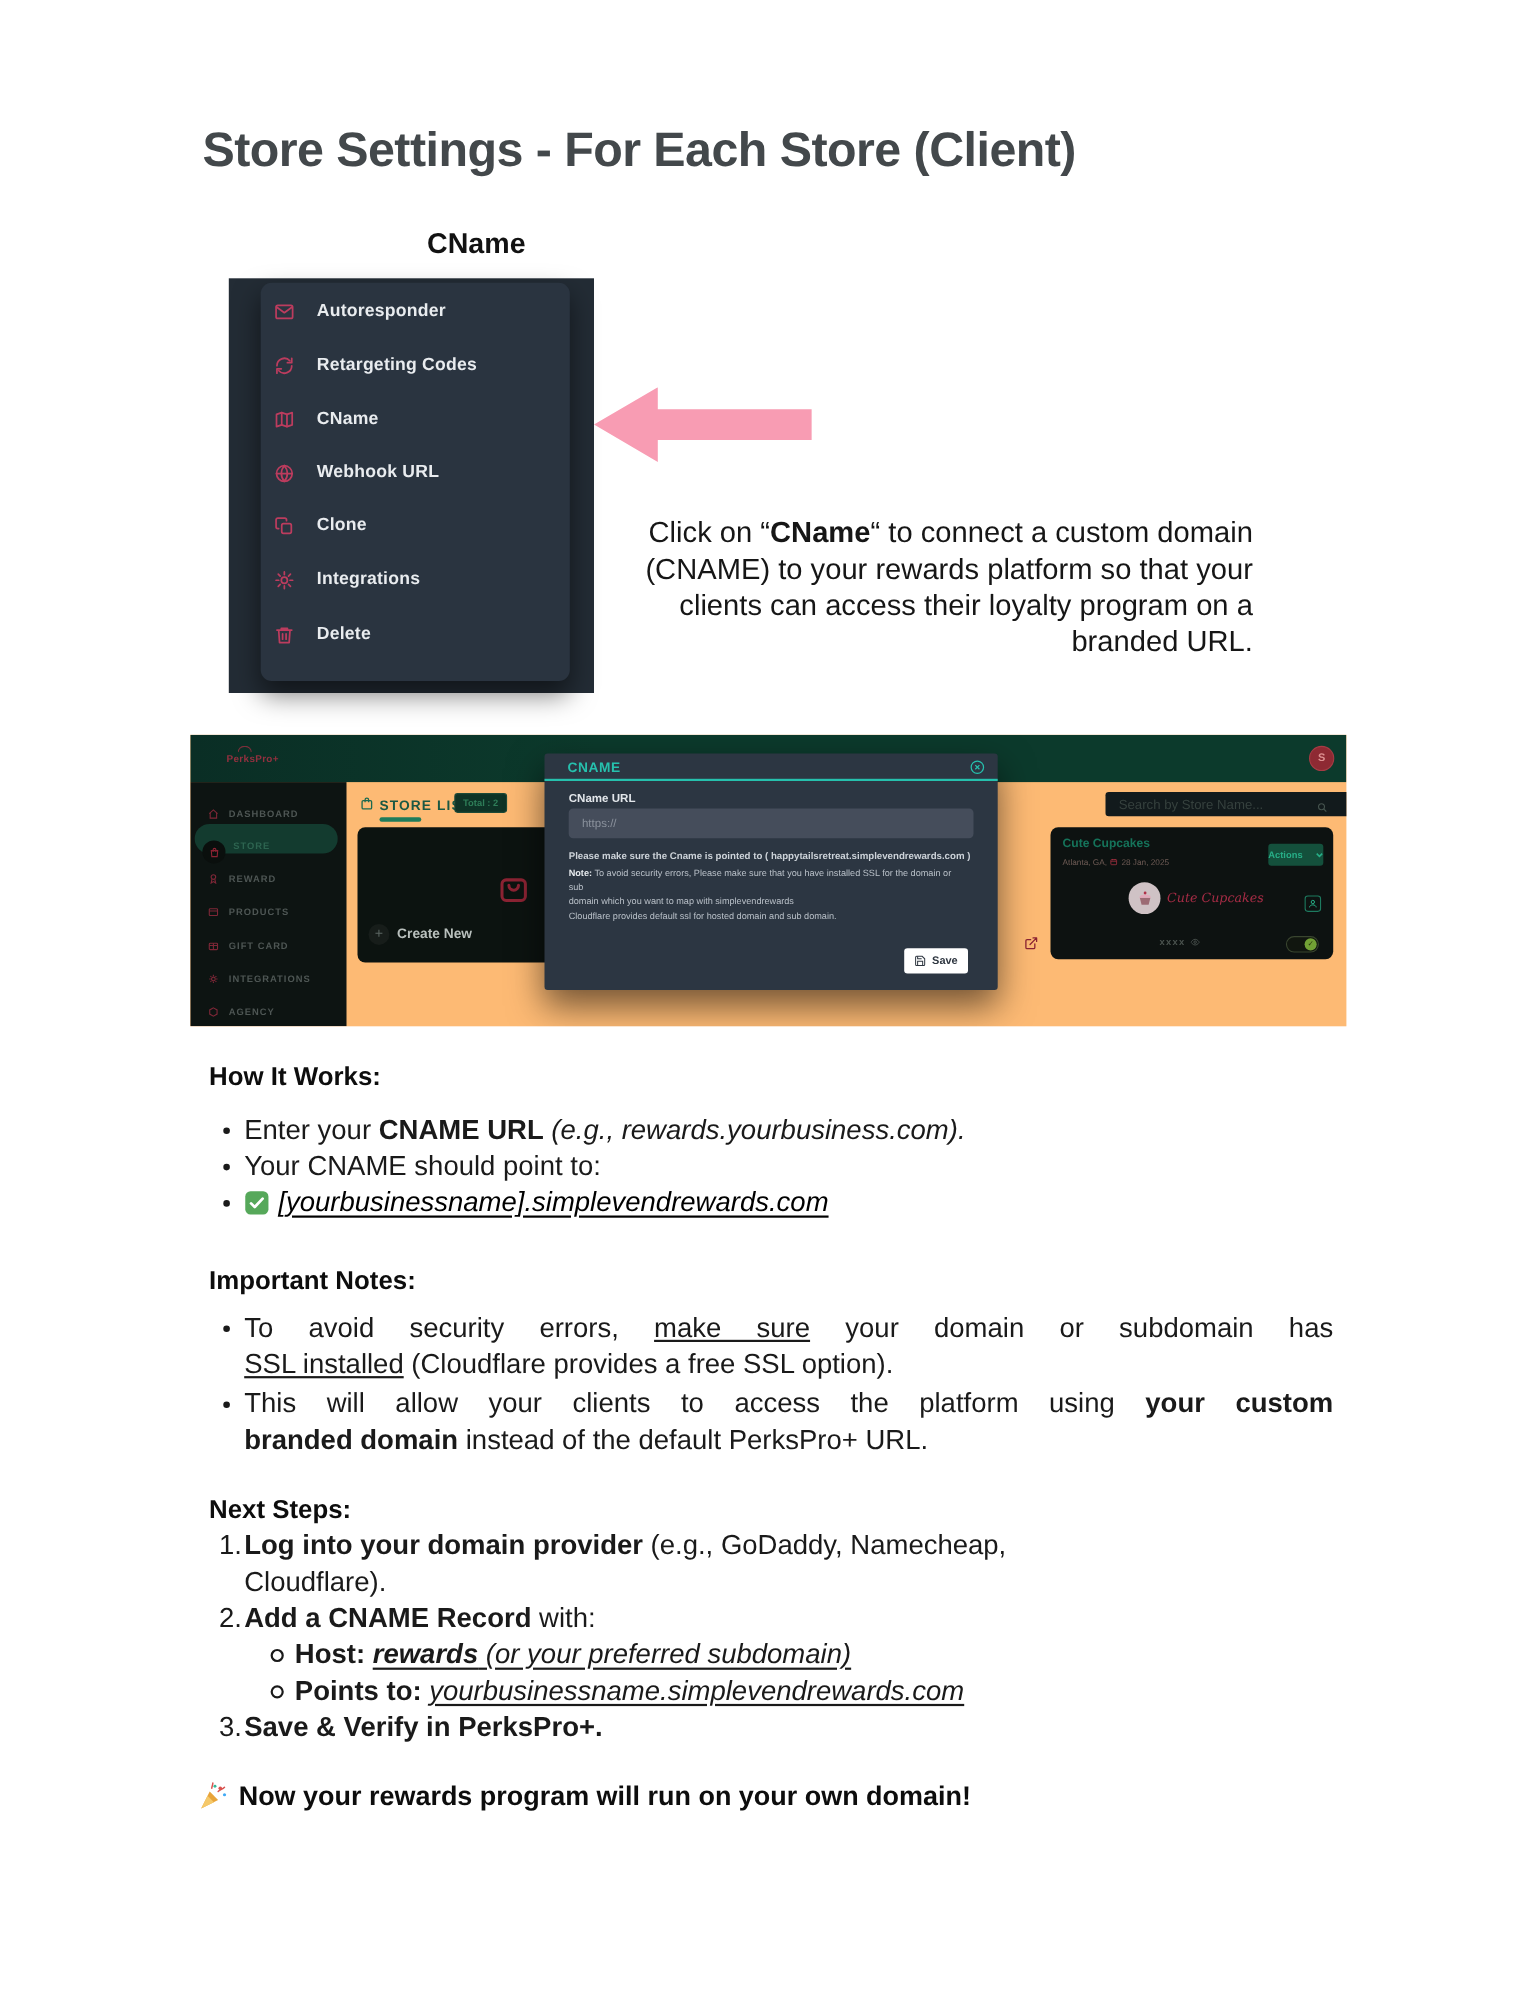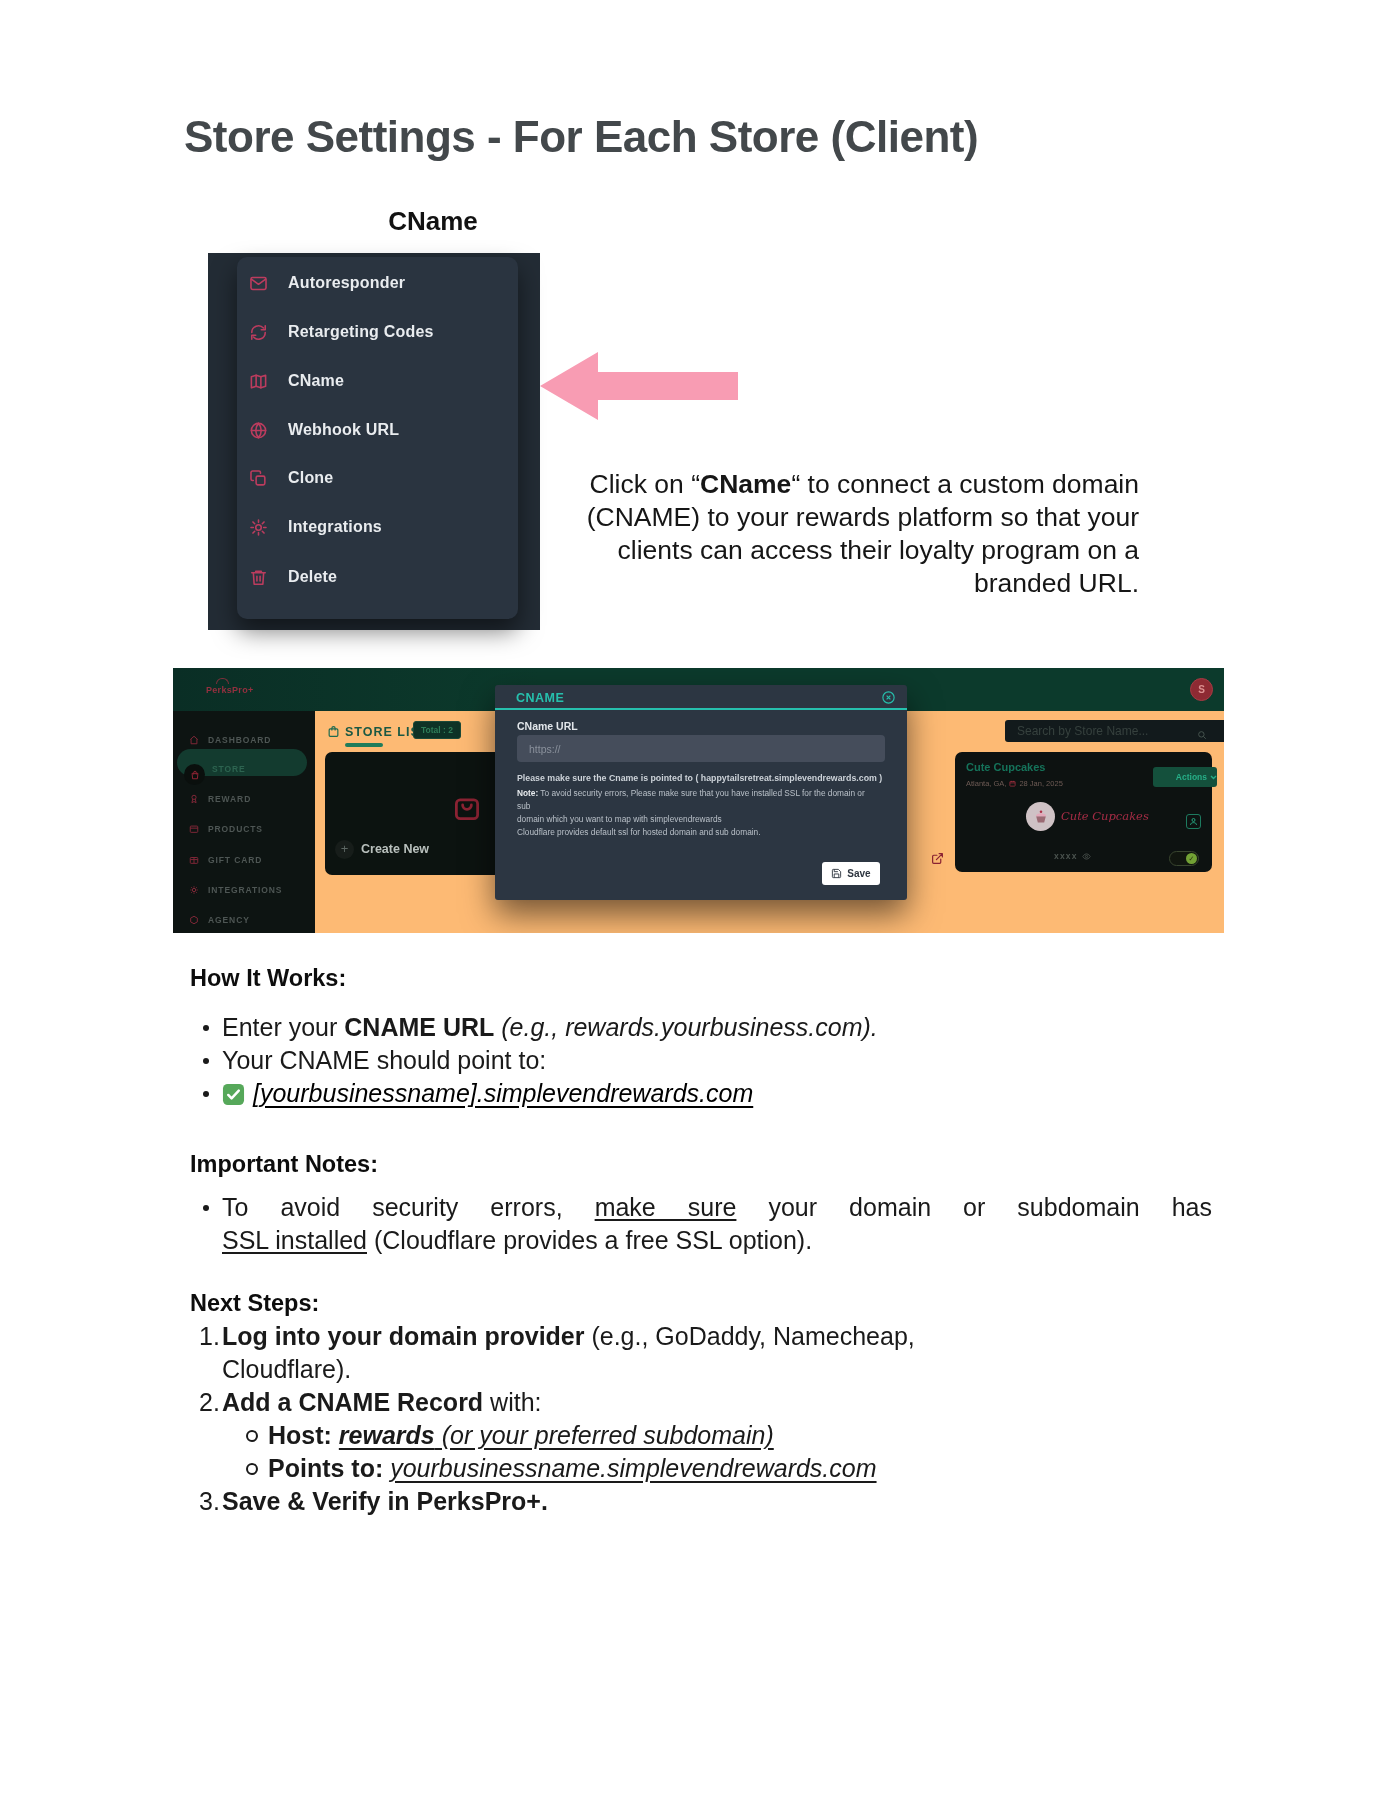--- a/index.html
+++ b/index.html
@@ -61,22 +61,22 @@
 
   .create-card{position:absolute;left:152px;top:84px;width:396px;height:123px;background:#0c1310;border-radius:7px;cursor:pointer;}
   .bag-icon{position:absolute;left:127px;top:41px;}
   .plus-circle{position:absolute;left:10px;top:88px;width:19px;height:19px;border-radius:50%;
     background:#171d1a;color:#5c6662;font-size:13px;line-height:18px;text-align:center;}
   .create-label{position:absolute;left:36px;top:90px;font-size:12.5px;font-weight:700;color:#b9c0bd;}
 
   .store-card{position:absolute;left:782px;top:84px;width:257px;height:120px;background:#0d1211;border-radius:7px;}
   .sc-name{position:absolute;left:11px;top:9px;font-size:11px;font-weight:700;color:#15735a;}
   .sc-loc{position:absolute;left:11px;top:27px;font-size:7.5px;color:#6e5b55;display:flex;align-items:center;gap:3px;}
-  .sc-actions{position:absolute;left:198px;top:15px;width:64px;height:20px;background:#14503c;border-radius:3px;
-    color:#27ae87;font-size:8.5px;font-weight:700;display:flex;align-items:center;justify-content:flex-end;gap:3px;cursor:pointer;}
+  .sc-actions{position:absolute;left:198px;top:15px;width:50px;height:20px;background:#14503c;border-radius:3px;
+    color:#27ae87;font-size:8.5px;font-weight:700;display:flex;align-items:center;justify-content:space-between;gap:3px;cursor:pointer;}
   .sc-avatar{position:absolute;left:71px;top:50px;width:29px;height:29px;border-radius:50%;background:#cfc2c5;
     display:flex;align-items:center;justify-content:center;overflow:hidden;}
   .sc-script{position:absolute;left:106px;top:57px;font-family:"DejaVu Serif",serif;font-style:italic;
     font-size:11.5px;color:#a52c45;}
   .sc-person{position:absolute;left:231px;top:62px;width:15px;height:15px;border:1px solid #1d7a5f;border-radius:3px;
     display:flex;align-items:center;justify-content:center;cursor:pointer;}
   .sc-masked{position:absolute;left:99px;top:99px;font-size:8.5px;font-weight:700;letter-spacing:1.2px;
     color:#4b534f;display:flex;align-items:center;gap:4px;}
   .sc-toggle{position:absolute;left:214px;top:99px;width:30px;height:15px;border-radius:8px;background:#11160f;
     border:1px solid #39452f;cursor:pointer;}
@@ -418,20 +418,28 @@
     <h3 class="h3 sec-important">Important Notes:</h3>
     <div class="notes-list">
       <div class="bullet">
         <div class="jline">
           <span>To avoid security errors, </span><span class="ul">make sure</span><span> your domain or subdomain has</span>
         </div>
         <div>
           <span class="ul">SSL installed</span><span> (Cloudflare provides a free SSL option).</span>
         </div>
       </div>
+      <div class="bullet b2gap">
+        <div class="jline">
+          <span>This will allow your clients to access the platform using </span><b>your custom</b>
+        </div>
+        <div>
+          <b>branded domain</b><span> instead of the default PerksPro+ URL.</span>
+        </div>
+      </div>
     </div>
 
     <h3 class="h3 sec-next">Next Steps:</h3>
     <div>
       <div class="step">
         <span class="step-num">1.</span><b>Log into your domain provider</b><span> (e.g., GoDaddy, Namecheap,</span>
       </div>
       <div class="step-cont">
         <span>Cloudflare).</span>
       </div>
@@ -442,15 +450,26 @@
         <b>Host: </b><span class="biu">rewards</span><span class="iu"> (or your preferred subdomain)</span>
       </div>
       <div class="sub-bullet">
         <b>Points to: </b><a class="iu" style="color:#1a1a1a;">yourbusinessname.simplevendrewards.com</a>
       </div>
       <div class="step">
         <span class="step-num">3.</span><b>Save &amp; Verify in PerksPro+.</b>
       </div>
     </div>
 
+    <div class="footer-line">
+      <svg width="27" height="27" viewBox="0 0 28 28">
+        <polygon points="3,25 11,9 19,17" fill="#e8a43a"></polygon>
+        <polygon points="3,25 9,13 15,19" fill="#f5c96a"></polygon>
+        <circle cx="21" cy="6" r="1.7" fill="#d9534f"></circle>
+        <circle cx="25" cy="12" r="1.5" fill="#3fa9f5"></circle>
+        <circle cx="16" cy="4" r="1.4" fill="#35b89a"></circle>
+        <path d="M19 9c2-2 4-2 6-4M13 6c0-2 1-3 1-5" stroke="#d9534f" stroke-width="1.4" fill="none" stroke-linecap="round"></path>
+      </svg>
+      <span>Now your rewards program will run on your own domain!</span>
+    </div>
 
   </div>
 </div>
 
 </body></html>

